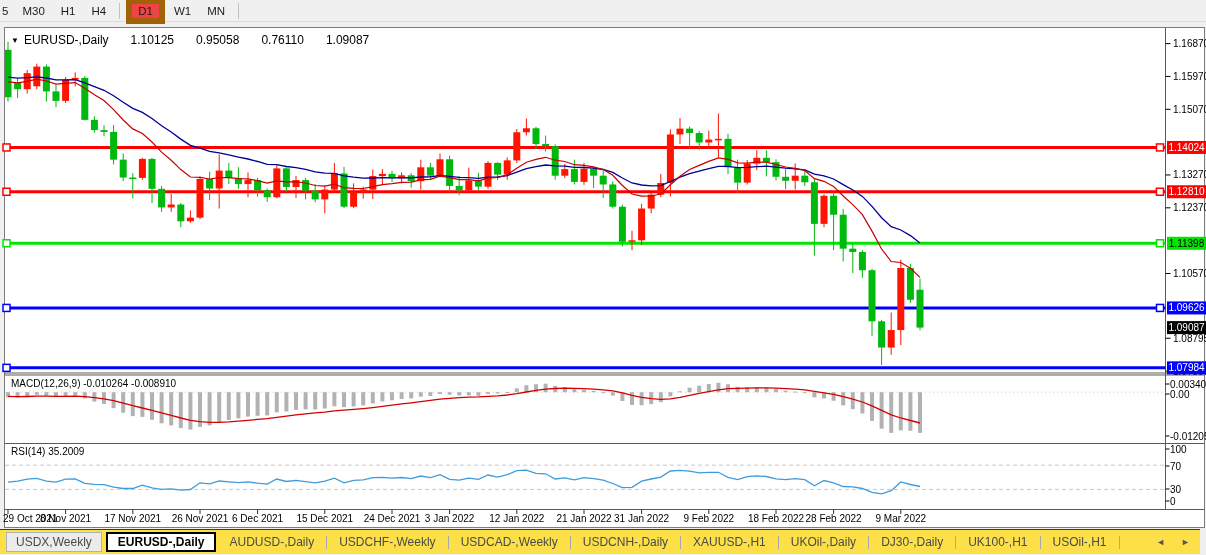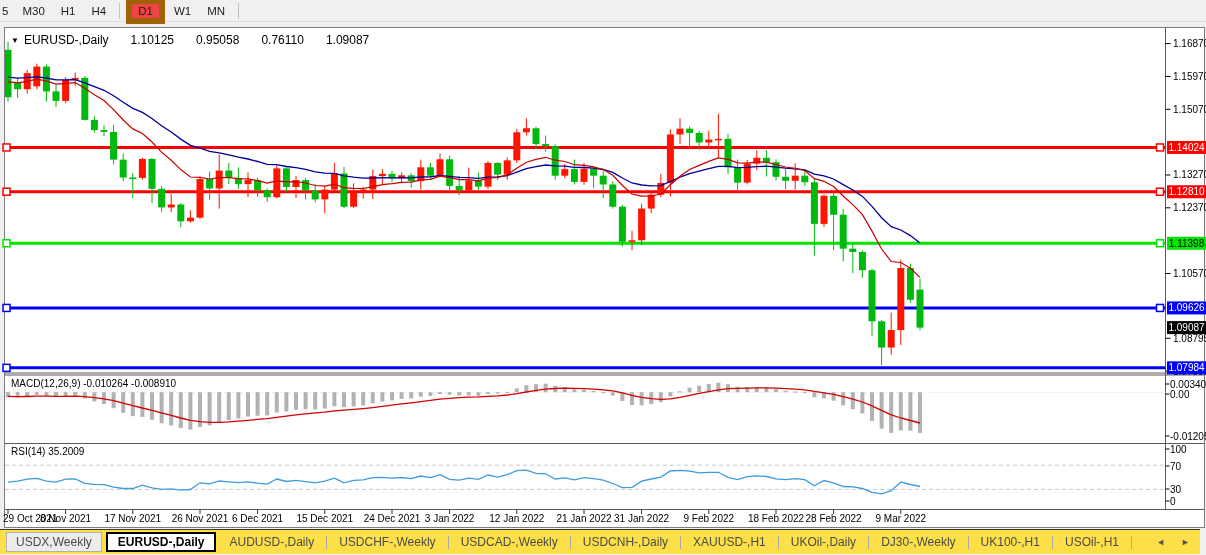--- a/index.html
+++ b/index.html
@@ -470,21 +470,21 @@
     <span class="tab">USDCHF-,Weekly</span>
     <span class="tsep"></span>
     <span class="tab">USDCAD-,Weekly</span>
     <span class="tsep"></span>
     <span class="tab">USDCNH-,Daily</span>
     <span class="tsep"></span>
     <span class="tab">XAUUSD-,H1</span>
     <span class="tsep"></span>
     <span class="tab">UKOil-,Daily</span>
     <span class="tsep"></span>
-    <span class="tab">DJ30-,Weekly</span>
+    <span class="tab">DJ30-,Daily</span>
     <span class="tsep"></span>
     <span class="tab">UK100-,H1</span>
     <span class="tsep"></span>
     <span class="tab">USOil-,H1</span>
     <span class="tsep"></span>
     <span class="tabarrows">
       <span>◄</span>
       <span>►</span>
     </span>
   </div>

